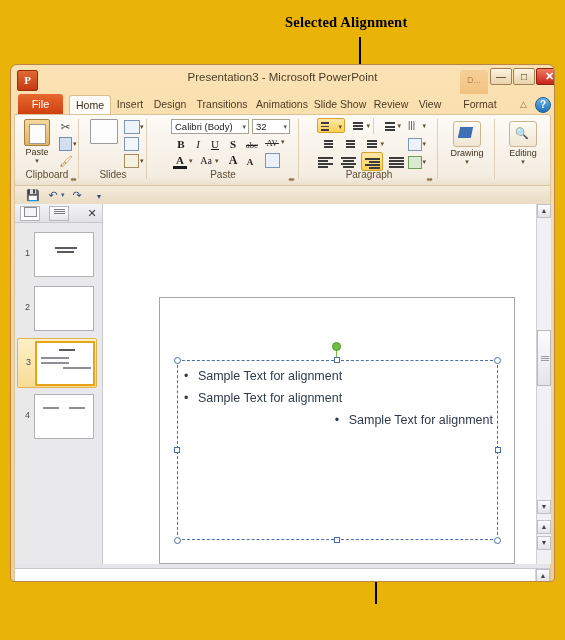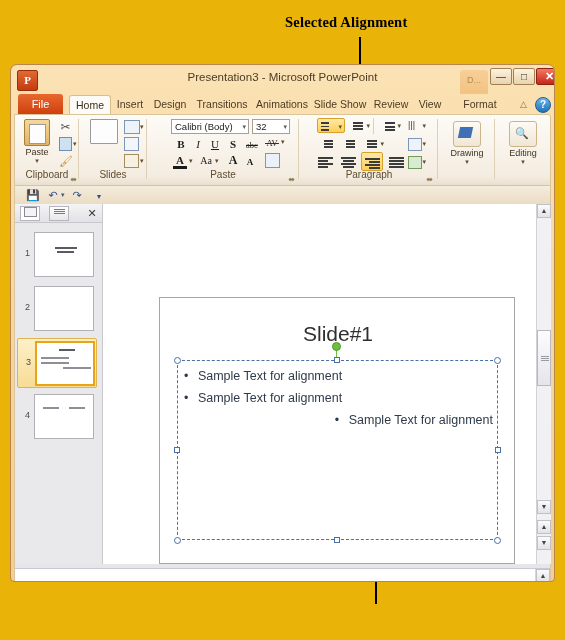--- a/index.html
+++ b/index.html
@@ -850,21 +850,20 @@
           <span class="slide-thumb">
             <span class="tline" style="left:8px;top:12px;width:16px;"></span>
             <span class="tline" style="left:34px;top:12px;width:16px;"></span>
           </span>
         </div>
       </div>
 
       <div id="canvas-wrap">
         <div id="slide-canvas">
 
-          <div id="slide-title">Slide#1</div>
 
           <div id="rot-stem"></div>
           <div id="rot-handle"></div>
 
           <div id="textbox">
             <div class="bullet-line" style="left:6px; top:8px;">
               <span>•</span>
               <span style="margin-left:6px;">Sample Text for alignment</span>
             </div>
             <div class="bullet-line" style="left:6px; top:30px;">

